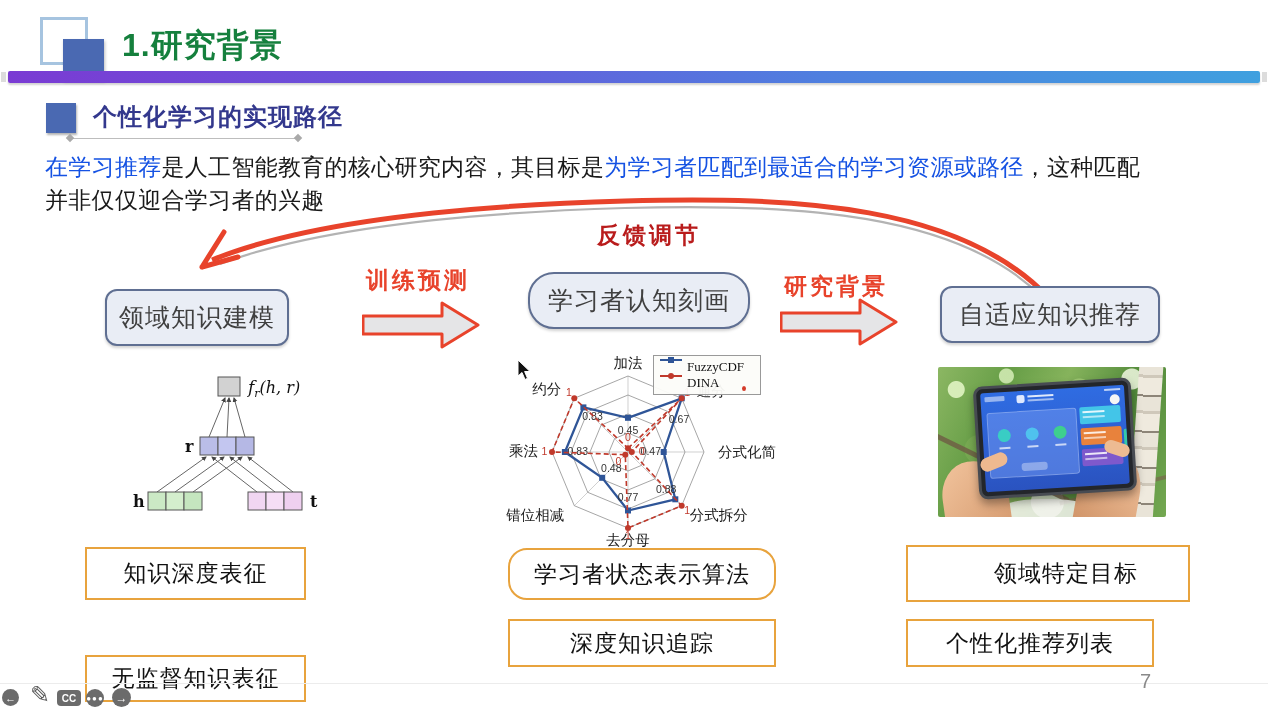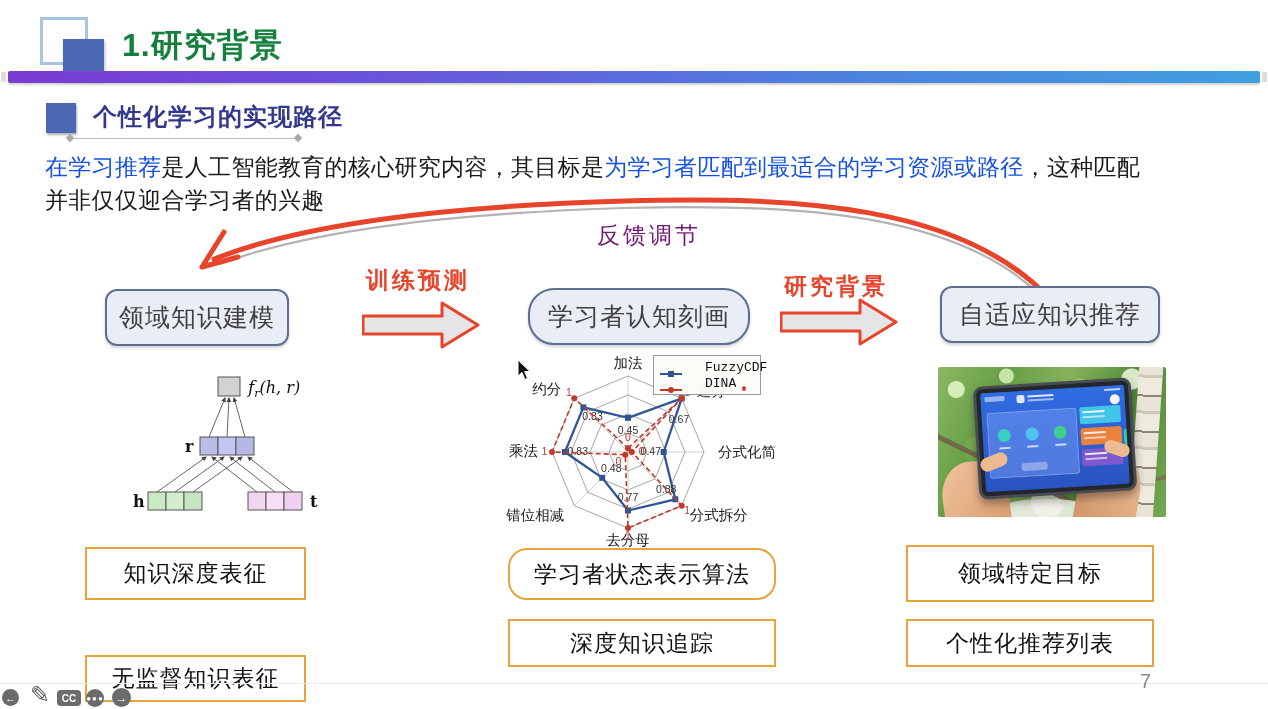--- a/index.html
+++ b/index.html
@@ -22,42 +22,42 @@
   .section-underline{position:absolute;left:70px;top:138px;width:228px;height:1px;background:#bdbdbd;}
   .section-underline::before,.section-underline::after{content:"";position:absolute;top:-3px;width:6px;height:6px;background:#a9a9a9;transform:rotate(45deg);}
   .section-underline::before{left:-3px;} .section-underline::after{right:-3px;}
 
   
   .intro{position:absolute;left:45px;top:151px;width:1170px;font-size:23px;line-height:33px;color:#1a1a1a;letter-spacing:.3px;}
   .seg-blue{color:#1552E3;}
 
   
   .arc-svg{position:absolute;left:0;top:0;pointer-events:none;}
-  .fb-label{position:absolute;left:597px;top:220px;font-size:23px;font-weight:normal;color:#701a75;letter-spacing:3px;}
+  .fb-label{position:absolute;left:597px;top:220px;font-size:23px;font-weight:bold;color:#b91c1c;letter-spacing:3px;}
   .flow-box{position:absolute;height:53px;background:#E9EDF5;border:2px solid #5F6F92;border-radius:12px;
             display:flex;align-items:center;justify-content:center;font-size:25px;color:#404040;
             letter-spacing:1px;box-shadow:0 2px 3px rgba(0,0,0,.18);}
   #fbox1{left:105px;top:289px;width:180px;}
-  #fbox2{left:528px;top:288px;width:218px;border-radius:26px;}
+  #fbox2{left:528px;top:272px;width:218px;border-radius:26px;}
   #fbox3{left:940px;top:286px;width:216px;}
   .arrow-label{position:absolute;font-size:23px;font-weight:bold;color:#E8432B;letter-spacing:3px;}
   #alabel1{left:366px;top:265px;}
   #alabel2{left:784px;top:271px;}
   .block-arrow{position:absolute;}
   #barrow1{left:362px;top:300px;}
   #barrow2{left:780px;top:297px;}
 
   
   .net-svg{position:absolute;left:130px;top:365px;}
 
   
   .radar-wrap{position:absolute;left:505px;top:350px;width:290px;height:200px;}
   .legend{position:absolute;left:148px;top:5px;width:94px;border:1px solid #999;background:rgba(252,252,249,.95);
           padding:3px 6px;font-family:"Liberation Serif","DejaVu Serif",serif;font-size:13px;color:#111;}
-  .legend-row{display:flex;align-items:flex-end;gap:23px;height:16px;font-family:Liberation Mono, monospace;}
+  .legend-row{display:flex;align-items:flex-start;gap:5px;height:16px;}
   .lg-line{position:relative;width:22px;height:2px;flex:0 0 22px;}
   .lg-blue{background:#2F5597;} .lg-blue::after{content:"";position:absolute;left:8px;top:-2.5px;width:6px;height:6px;background:#2F5597;}
   .lg-red{background:#C0392B;} .lg-red::after{content:"";position:absolute;left:8px;top:-2.5px;width:6px;height:6px;border-radius:50%;background:#C0392B;}
   .red-speck{position:absolute;left:742px;top:386px;width:4px;height:5px;border-radius:50%;background:#D43B2A;}
 
   
   .photo{position:absolute;left:938px;top:367px;width:228px;height:150px;overflow:hidden;border-radius:2px;
     background:
       radial-gradient(circle at 85% 8%, rgba(240,248,225,.85) 0 10px, transparent 11px),
       radial-gradient(circle at 8% 15%, rgba(225,244,195,.9) 0 8px, transparent 9px),
@@ -97,21 +97,21 @@
   .finger-right{right:36px;bottom:62px;width:26px;height:13px;background:#edbb92;border-radius:8px;transform:rotate(18deg);}
   .sleeve{position:absolute;left:62px;bottom:-6px;width:92px;height:24px;background:rgba(245,245,240,.85);border-radius:45% 45% 0 0;}
 
   
   .outcome-box{position:absolute;background:#fff;border:2px solid #E8A33D;display:flex;align-items:center;
                justify-content:center;font-size:23px;color:#111;letter-spacing:1px;}
   #ob0{left:85px;top:547px;width:217px;height:49px;}
   #ob1{left:85px;top:619px;width:217px;height:43px;margin-top:36px;}
   #ob2{left:508px;top:548px;width:264px;height:48px;border-radius:19px;}
   #ob3{left:508px;top:619px;width:264px;height:44px;}
-  #ob4{left:906px;top:545px;width:244px;height:53px;}
+  #ob4{left:906px;top:545px;width:244px;height:53px;padding-left:36px;}
   #ob5{left:906px;top:619px;width:244px;height:44px;}
 
   
   .page-num{position:absolute;left:1140px;top:670px;font-size:20px;color:#8a8a8a;}
   .bottom-line{position:absolute;left:0;top:683px;width:1268px;height:1px;background:#ececec;}
   .player{position:absolute;left:0;top:684px;width:200px;height:25px;}
   .pbtn{position:absolute;border-radius:50%;background:#6B6B6B;color:#fff;display:flex;align-items:center;
         justify-content:center;cursor:pointer;}
   #pb-back{left:2px;top:5px;width:17px;height:17px;font-size:11px;}
   .pencil{position:absolute;left:27px;top:-2px;width:26px;height:26px;background:none;color:#5a5a5a;

